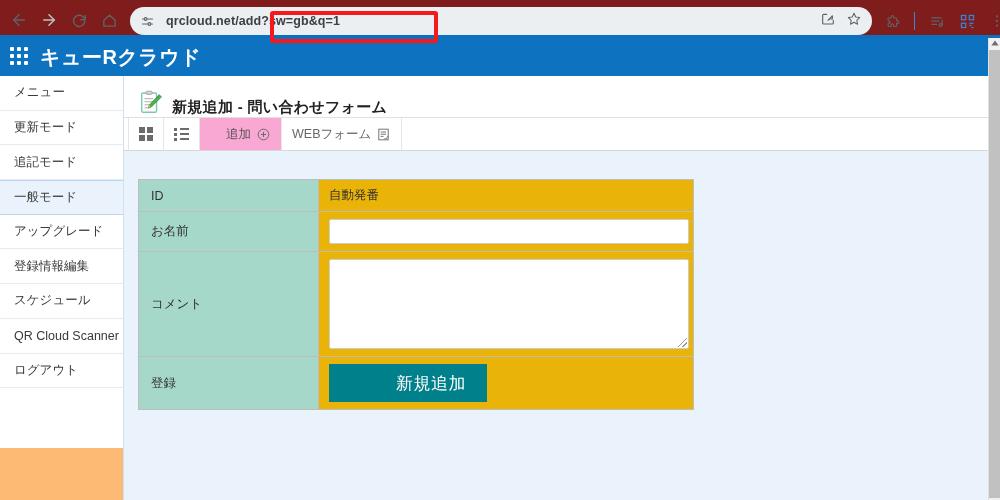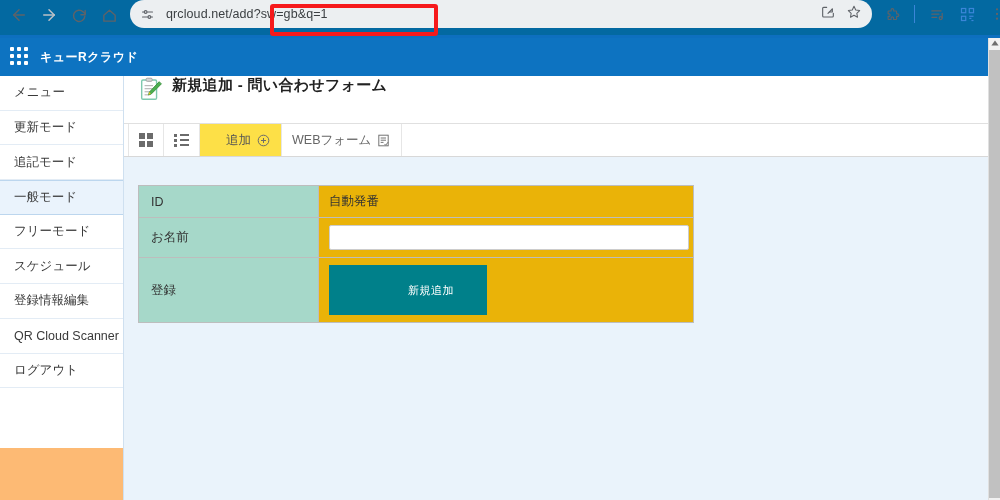--- a/index.html
+++ b/index.html
@@ -9,23 +9,24 @@
     width: 1000px; height: 500px;
     overflow: hidden;
     font-family: "Liberation Sans", "DejaVu Sans", sans-serif;
     background: #ffffff;
   }
 
   
   .browser-chrome {
     position: absolute; top: 0; left: 0;
     width: 1000px; height: 38px;
-    background: #0369a1;
-    display: flex; align-items: flex-start;
+    background: #7f1d1d;
+    display: flex; align-items: flex-end;
     border-bottom: 3px solid #0d6fbf;
+    font-weight: bold;
   }
   .nav-btns { display: flex; align-items: center; gap: 0; padding-left: 4px; }
   .nav-btn {
     width: 30px; height: 30px;
     display: flex; align-items: center; justify-content: center;
     border-radius: 50%;
     color: #5f6368;
   }
   .nav-btn svg { display: block; }
   .nav-btn.disabled { color: #bdc1c6; }
@@ -93,21 +94,21 @@
     width: 20px; height: 20px;
     display: grid;
     grid-template-columns: repeat(3, 4px);
     grid-template-rows: repeat(3, 4px);
     gap: 3px;
     margin-right: 10px;
   }
   .apps-grid i { background: #ffffff; display: block; width: 4px; height: 4px; border-radius: 1px; }
   .app-title {
     color: #ffffff;
-    font-size: 12px;
+    font-size: 20px;
     font-weight: bold;
     letter-spacing: .5px;
   }
 
   
   .stage {
     position: absolute;
     top: 76px; left: 0;
     width: 988px; height: 424px;
     background: #eaf3fb;
@@ -137,24 +138,24 @@
   }
   .side-filler { background: #ffffff; height: 60px; }
 
   
   .main {
     position: absolute; top: 0; left: 124px;
     width: 864px; height: 424px;
     background: #eaf3fb;
   }
   .page-title-bar {
-    height: 48px;
+    height: 42px;
     background: #ffffff;
     border-bottom: 1px solid #e0e0e0;
-    display: flex; align-items: flex-start;
+    display: flex; align-items: flex-end;
     padding-left: 12px;
   }
   .clipboard-icon { width: 28px; height: 28px; margin-right: 8px; flex: 0 0 28px; }
   .page-title {
     font-size: 15px; font-weight: bold; color: #222;
     letter-spacing: .3px;
   }
 
   .toolbar {
     height: 33px;
@@ -164,21 +165,21 @@
     padding-left: 4px;
   }
   .tb-item {
     display: flex; align-items: center; gap: 5px;
     padding: 0 10px;
     font-size: 12.5px;
     color: #666;
     border-right: 1px solid #e6e6e6;
   }
   .tb-item:first-child { border-left: 1px solid #e6e6e6; }
-  .tb-item.active { background: #fde047; color: #555; padding-left: 26px; }
+  .tb-item.active { background: #f9a8d4; color: #555; padding-left: 26px; }
   .tb-icon { display: flex; align-items: center; color: #6b6b6b; }
 
   .squares {
     display: grid; grid-template-columns: repeat(2, 6px);
     grid-template-rows: repeat(2, 6px); gap: 2px;
   }
   .squares i { width: 6px; height: 6px; background: #6b6b6b; display: block; }
 
   .listicon { display: flex; flex-direction: column; gap: 2px; }
   .listicon span { display: flex; align-items: center; gap: 3px; }
@@ -234,24 +235,24 @@
   .radio-row { display: flex; align-items: center; gap: 6px; padding: 2px 0; }
   .radio {
     width: 11px; height: 11px;
     border: 1.3px solid #8a8a8a;
     border-radius: 50%;
     background: #fff;
     display: inline-block;
   }
   .radio-lbl { font-size: 12.5px; color: #333; margin-right: 10px; }
   .submit-btn {
-    width: 158px; height: 50px;
+    width: 158px; height: 38px;
     background: #00808a;
     color: #ffffff;
-    font-size: 11px;
+    font-size: 17px;
     border: none;
     display: flex; align-items: center; justify-content: center;
     letter-spacing: .5px;
     padding-left: 46px;
   }
 
   
   .scrollbar {
     position: absolute; top: 38px; right: 0;
     width: 12px; height: 462px;
@@ -391,27 +392,27 @@
     <div class="side-item">
       <span>更新モード</span>
     </div>
     <div class="side-item">
       <span>追記モード</span>
     </div>
     <div class="side-item active">
       <span>一般モード</span>
     </div>
     <div class="side-item">
-      <span>フリーモード</span>
+      <span>アップグレード</span>
+    </div>
+    <div class="side-item">
+      <span>登録情報編集</span>
     </div>
     <div class="side-item">
       <span>スケジュール</span>
-    </div>
-    <div class="side-item">
-      <span>登録情報編集</span>
     </div>
     <div class="side-item">
       <span>QR Cloud Scanner</span>
     </div>
     <div class="side-item">
       <span>ログアウト</span>
     </div>
     <div class="side-filler"></div>
   </nav>
 
@@ -493,20 +494,28 @@
           <td class="lbl">ID</td>
           <td class="val">自動発番</td>
         </tr>
         <tr>
           <td class="lbl">お名前</td>
           <td class="val">
             <input class="txt-input" type="text" placeholder="" style="">
           </td>
         </tr>
         <tr>
+          <td class="lbl">コメント</td>
+          <td class="val">
+            <div class="txt-area">
+              <span class="resize-grip"></span>
+            </div>
+          </td>
+        </tr>
+        <tr>
           <td class="lbl">登録</td>
           <td class="val">
             <div class="submit-btn">新規追加</div>
           </td>
         </tr>
       </tbody>
         </table>
     </div>
 
   </section>

